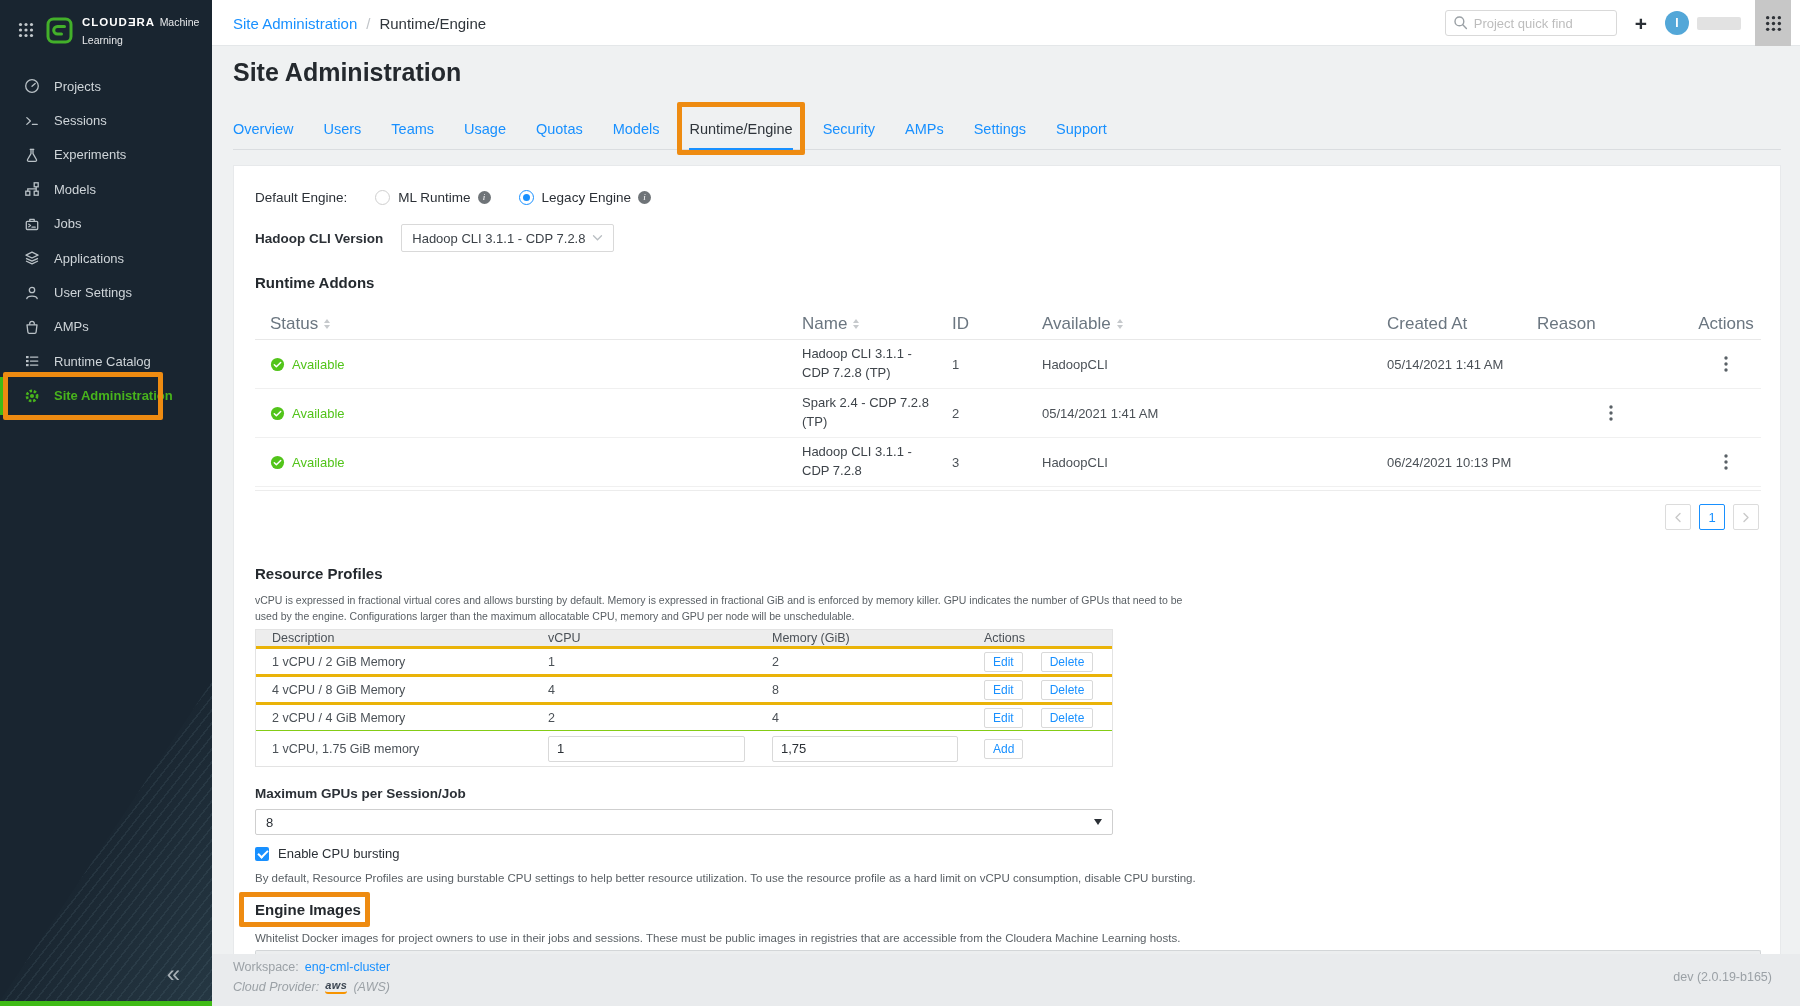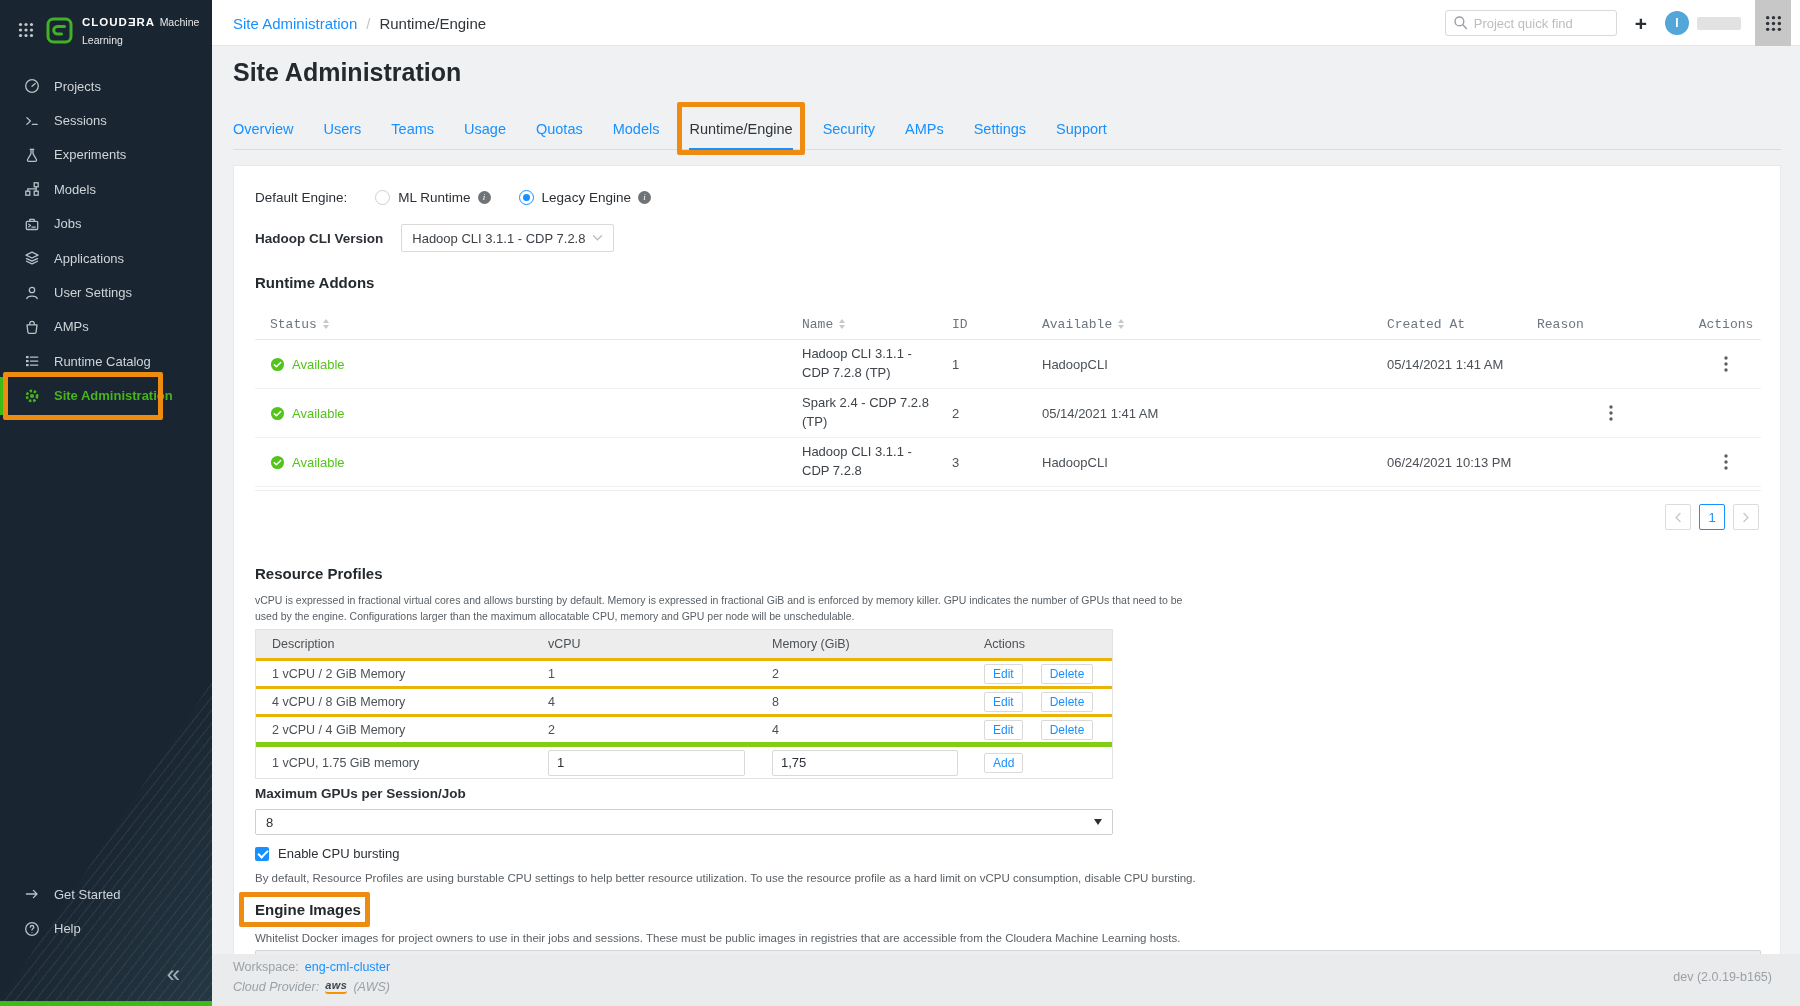--- a/index.html
+++ b/index.html
@@ -88,21 +88,21 @@
   .hselect { width:213px; height:28px; border:1px solid #d9d9d9; border-radius:2px; background:#fff;
     display:flex; align-items:center; justify-content:space-between; padding:0 10px; font-size:13px;
     color:#3c4248; cursor:pointer; }
   .hselect .chev { color:#b9bec2; display:inline-flex; }
 
   .sec-title { position:absolute; left:21px; font-size:15px; font-weight:bold; color:#24292e; }
 
   .atable { position:absolute; left:21px; top:143px; width:1506px; }
   .atr { display:grid; grid-template-columns:541px 150px 90px 345px 150px 160px 70px; }
   .ath { height:31px; border-bottom:1px solid #e8e8e8; }
-  .ath .atc { color:#6b7680; font-size:13px;font-family:Liberation Mono, monospace; }
+  .ath .atc { color:#6b7680; font-size:17px; }
   .atc { display:flex; align-items:center; padding:0 6px; font-size:13px; color:#4b5157; }
   .atc.c-status { padding-left:15px; }
   .atr.data { min-height:49px; border-bottom:1px solid #f0f0f0; }
   .atr.data .c-name { line-height:1.45; padding-right:12px; color:#3e444a; }
   .ok-ic { display:inline-flex; margin-right:7px; }
   .ok-txt { color:#52c41a; }
   .sorter { display:inline-flex; flex-direction:column; margin-left:6px; }
   .caret { width:0; height:0; border-left:3.5px solid transparent; border-right:3.5px solid transparent; }
   .caret.up { border-bottom:4px solid #c6c9cc; margin-bottom:2px; }
   .caret.down { border-top:4px solid #c6c9cc; }
@@ -113,25 +113,25 @@
   .pagination { position:absolute; top:338px; right:21px; display:flex; }
   .pg-btn { width:26px; height:26px; border:1px solid #dcdcdc; border-radius:2px; background:#fff;
     display:flex; align-items:center; justify-content:center; margin-left:8px; font-size:13px;
     color:#c9c9c9; cursor:pointer; font-family:inherit; }
   .pg-btn.current { border-color:#1890ff; color:#1890ff; }
 
   .rp-desc { position:absolute; left:21px; top:426px; width:940px; font-size:10.5px;
     line-height:1.55; color:#5a6065; }
   .rp-table { position:absolute; left:21px; top:463px; width:858px; border:1px solid #e3e3e3; }
   .rtr { display:grid; grid-template-columns:286px 224px 212px 132px; align-items:center; }
-  .rth { height:28px; background:#ededed; color:#595f64; font-size:12.5px; }
+  .rth { height:16px; background:#ededed; color:#595f64; font-size:12.5px; }
   .rtc { padding:0 6px; font-size:12.5px; color:#4b5157; display:flex; align-items:center; height:100%; }
   .rtc.first { padding-left:16px; }
   .rtr.data { height:28px; border-top:3px solid #eab308; }
-  .rtr.last { height:36px; border-top:5px solid #84cc16; }
+  .rtr.last { height:36px; border-top:1px solid #84cc16; }
   .mini-btn { height:20px; padding:0 8px; border:1px solid #d9d9d9; border-radius:2px; background:#fff;
     color:#1890ff; font-size:12px; margin-right:18px; cursor:pointer; font-family:inherit; }
   .rp-input { height:26px; border:1px solid #d9d9d9; border-radius:2px; padding:0 8px; font-size:13px;
     color:#2b3036; outline:none; font-family:inherit; }
   .rp-input.vcpu { width:197px; }
   .rp-input.mem { width:186px; }
 
   .gpu-label { position:absolute; left:21px; top:620px; font-size:13.5px; font-weight:bold; color:#2b3036; }
   .gselect { position:absolute; left:21px; top:643px; width:858px; height:26px; border:1px solid #cfcfcf;
     background:#fff; display:flex; align-items:center; justify-content:space-between; padding:0 10px;
@@ -295,40 +295,20 @@
               <circle cx="8" cy="8" r="2.1" fill="currentColor" stroke="none"></circle>
               <circle cx="8" cy="8" r="5.1" stroke-width="2.6" stroke-dasharray="2.5 1.7"></circle>
             </svg>
           </span>
         <span class="nav-label">Site Administration</span>
       </div>
     </nav>
 
     <div class="sb-stripes"></div>
 
-    <div class="sb-foot">
-      <div class="nav-item">
-        <span class="nav-ic">
-            <svg width="16" height="16" viewBox="0 0 16 16" fill="none" stroke="currentColor" stroke-width="1.3" stroke-linecap="round" stroke-linejoin="round">
-              <path d="M2.4 8h10.4M9.4 4.4L13 8l-3.6 3.6"></path>
-            </svg>
-          </span>
-        <span class="nav-label">Get Started</span>
-      </div>
-      <div class="nav-item">
-        <span class="nav-ic">
-            <svg width="16" height="16" viewBox="0 0 16 16" fill="none" stroke="currentColor" stroke-width="1.3" stroke-linecap="round">
-              <circle cx="8" cy="8" r="6.3"></circle>
-              <path d="M6.3 6.2c0-2.3 3.5-2.3 3.5 0 0 1.3-1.8 1.3-1.8 2.7"></path>
-              <circle cx="8" cy="11.6" r="0.5" fill="currentColor" stroke="none"></circle>
-            </svg>
-          </span>
-        <span class="nav-label">Help</span>
-      </div>
-    </div>
     <div class="sb-collapse">«</div>
     <div class="sb-green-bar"></div>
   </aside>
 
   <main class="main">
 
     <header class="topbar">
       <div class="breadcrumb">
         <span class="bc-link">Site Administration</span>
         <span class="bc-sep">/</span>

